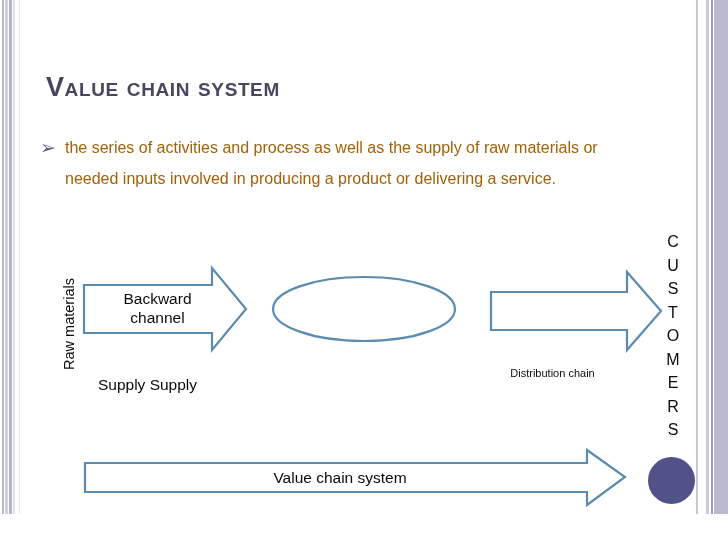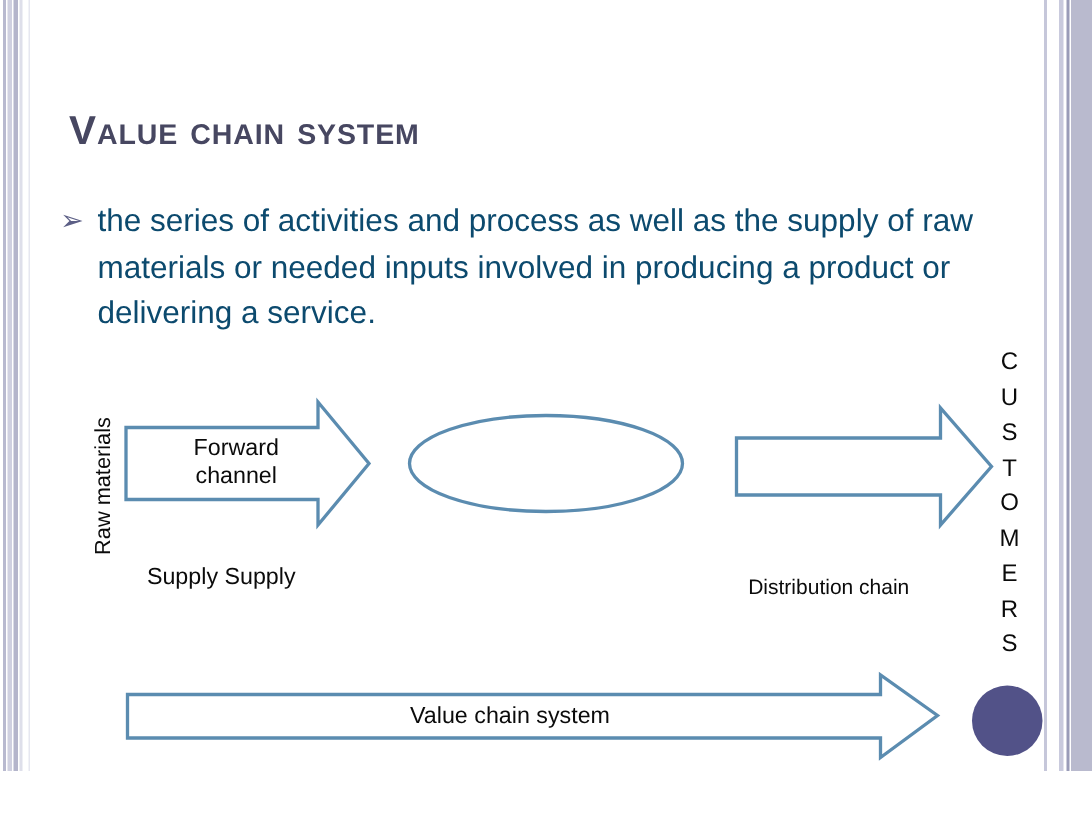--- a/index.html
+++ b/index.html
@@ -62,22 +62,22 @@
     align-items: flex-start;
   }
   .bullet-glyph {
     color: #5c5f86;
     font-size: 19px;
     line-height: 30px;
     width: 25px;
     flex: 0 0 25px;
   }
   .bullet-text {
-    color: #0c4a6e;
-    font-size: 21px;
+    color: #a16207;
+    font-size: 16px;
     line-height: 30.5px;
   }
 
   
   .diagram {
     position: absolute;
     left: 0;
     top: 0;
     width: 728px;
     height: 546px;
@@ -89,21 +89,21 @@
     color: #0b0b0b;
     font-size: 15.5px;
     line-height: 19px;
     text-align: center;
     white-space: pre-line;
   }
   .lbl-backward { left: 100px;  top: 289px; width: 115px; }
   .lbl-business { left: 300px;  top: 289px; width: 130px; }
   .lbl-forward  { left: 492px;  top: 303px; width: 150px; }
   .lbl-supply   { left: 85px;   top: 375px; width: 125px; font-size: 15.5px; }
-  .lbl-distrib  { left: 470px;  top: 382px; width: 165px; font-size: 14px; }
+  .lbl-distrib  { left: 470px;  top: 364px; width: 165px; font-size: 11px; }
   .lbl-vcs      { left: 250px;  top: 468px; width: 180px; font-size: 15.5px; }
 
   .lbl-raw {
     position: absolute;
     left: -1px;
     top: 316px;
     width: 140px;
     transform: rotate(-90deg);
     transform-origin: center center;
     color: #0b0b0b;
@@ -168,21 +168,21 @@
       <polygon points="84,285 212,285 212,268 246,309 212,350 212,333 84,333" fill="#ffffff" stroke="#5b8cb0" stroke-width="2.2" stroke-linejoin="miter"></polygon>
 
       <ellipse cx="364" cy="309" rx="91" ry="32" fill="#ffffff" stroke="#5b8cb0" stroke-width="2.2"></ellipse>
 
       <polygon points="491,292 627,292 627,272 661,311 627,350 627,330 491,330" fill="#ffffff" stroke="#5b8cb0" stroke-width="2.2" stroke-linejoin="miter"></polygon>
 
       <polygon points="85,463 587,463 587,450 625,477 587,505 587,492 85,492" fill="#ffffff" stroke="#5b8cb0" stroke-width="2.2" stroke-linejoin="miter"></polygon>
     </svg>
 
     <div class="lbl-raw">Raw materials</div>
-    <div class="lbl lbl-backward">Forward
+    <div class="lbl lbl-backward">Backward
 channel</div>
     <div class="lbl lbl-supply">Supply Supply</div>
     <div class="lbl lbl-distrib">Distribution chain</div>
     <div class="lbl lbl-vcs">Value chain system</div>
 
     <div class="customers">
         <span>C</span>
         <span>U</span>
         <span>S</span>
         <span>T</span>

